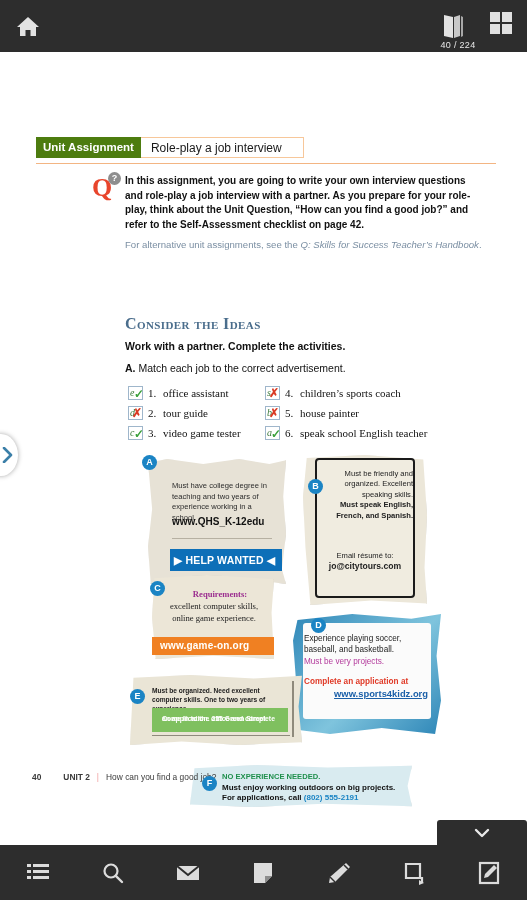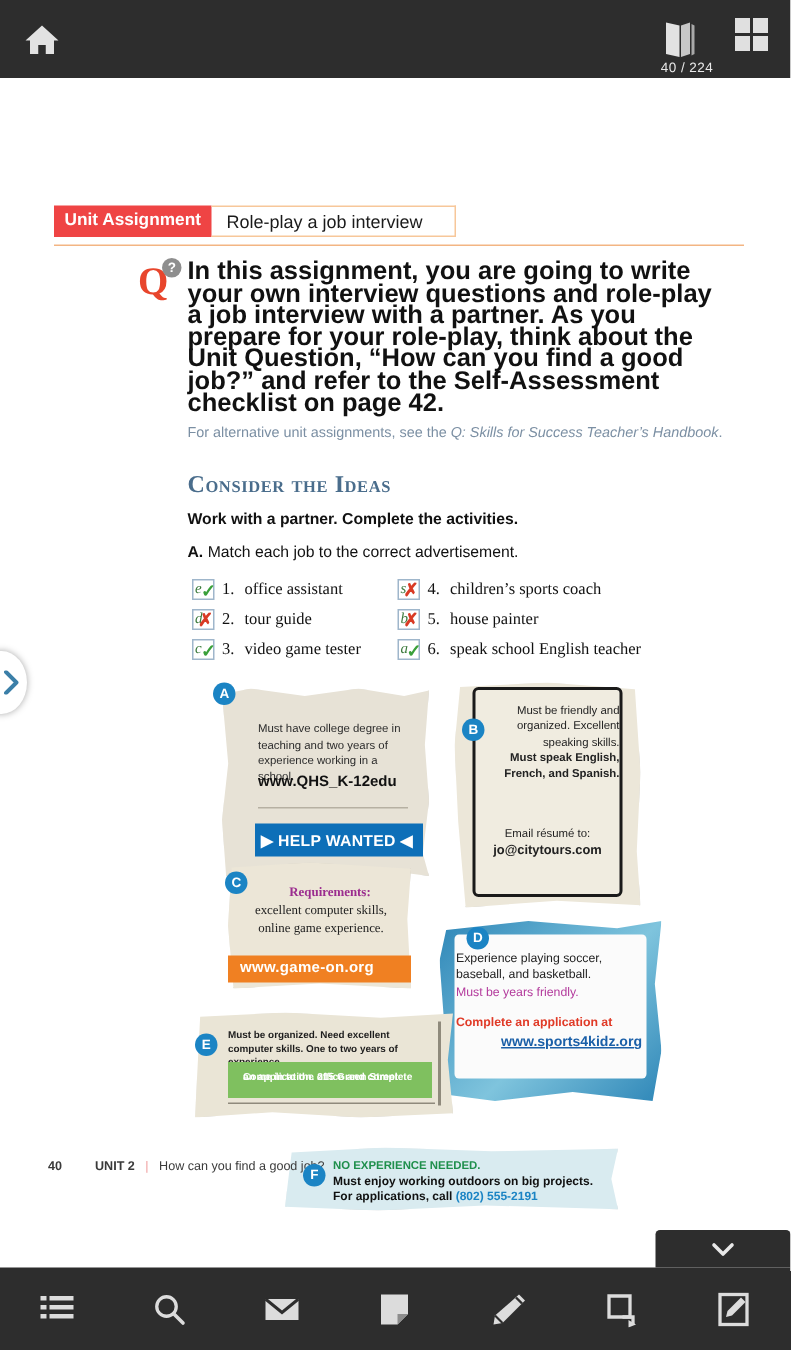--- a/index.html
+++ b/index.html
@@ -53,21 +53,21 @@
     box-shadow: 0 0 5px rgba(0,0,0,.35);
     display: flex; align-items: center; justify-content: flex-end;
     padding-right: 5px; cursor: pointer;
   }
   .pager-left svg { display: block; }
 
   
   .ua-wrap { position: absolute; left: 36px; top: 85px; width: 460px; }
   .ua-row { display: flex; align-items: stretch; height: 21px; }
   .ua-tag {
-    background: #ef4444; color: #fff; font-weight: bold; font-size: 11.5px;
+    background: #4d7c0f; color: #fff; font-weight: bold; font-size: 11.5px;
     padding: 3px 7px 2px 7px; line-height: 15px; white-space: nowrap;
   }
   .ua-title {
     border: 1px solid #f7c79a; border-left: none; color: #1a1a1a;
     font-size: 12px; padding: 3px 21px 2px 10px; line-height: 15px;
     white-space: nowrap;
   }
   .ua-rule { height: 1px; background: #f3b583; margin-top: 5px; width: 460px; }
 
   
@@ -76,21 +76,21 @@
     position: absolute; left: -1px; top: 2px;
     color: #e8452c; font-weight: bold; font-size: 26px; line-height: 24px;
     font-family: "Liberation Serif", serif;
   }
   .qdot {
     position: absolute; left: 15px; top: -2px; width: 13px; height: 13px;
     border-radius: 50%; background: #8e8e8e; color: #fff;
     font-size: 9px; text-align: center; line-height: 13px; font-weight: bold;
   }
   .qtext {
-    margin-left: 32px; font-size: 17px; line-height: 14.6px;
+    margin-left: 32px; font-size: 10px; line-height: 14.6px;
     color: #111; font-weight: 600;
   }
   .qnote {
     margin-left: 32px; margin-top: 7px;
     font-size: 9.6px; color: #7b8fa3; line-height: 12px;
   }
   .qnote i { font-style: italic; }
 
   
   .cti {
@@ -490,21 +490,21 @@
         <div class="bar">
           <span>www.game-on.org</span>
         </div>
       </div>
 
       <div class="ad ad-d">
         <div class="tornback"></div>
         <div class="card"></div>
         <div class="badge teal" style="left:18px; top:4px;">D</div>
         <div class="t1">Experience playing soccer, baseball, and basketball.</div>
-        <div class="t2">Must be years friendly.</div>
+        <div class="t2">Must be very projects.</div>
         <div class="t3">Complete an application at</div>
         <div class="t4">www.sports4kidz.org</div>
       </div>
 
       <div class="ad ad-e">
         <div class="paper"></div>
         <div class="badge blue" style="left:0px; top:14px;">E</div>
         <div class="body">Must be organized. Need excellent computer skills. One to two years of experience.</div>
         <div class="green">
           <span>

